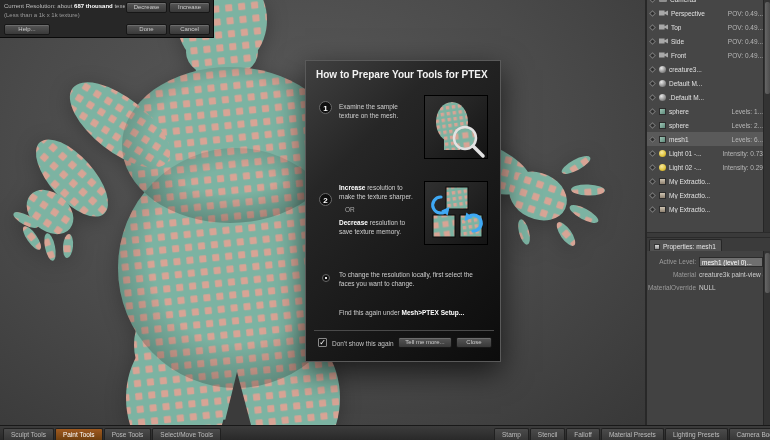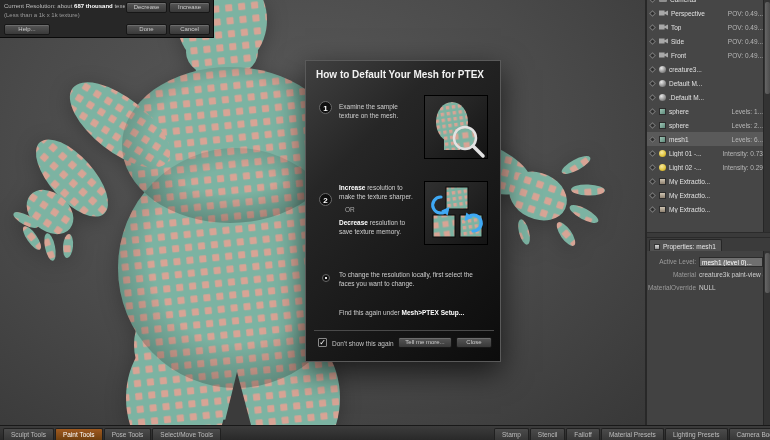--- a/index.html
+++ b/index.html
@@ -182,21 +182,21 @@
       </div>
       <div id="res-line2">(Less than a 1k x 1k texture)</div>
       <div class="btn" id="btn-decrease">Decrease</div>
       <div class="btn" id="btn-increase">Increase</div>
       <div class="btn" id="btn-help">Help...</div>
       <div class="btn" id="btn-done">Done</div>
       <div class="btn" id="btn-cancel">Cancel</div>
     </div>
 
     <div id="ptex">
-      <div id="ptex-title">How to Default Your Mesh for PTEX</div>
+      <div id="ptex-title">How to Prepare Your Tools for PTEX</div>
 
       <div class="stepnum" id="step1-num">1</div>
       <div class="steptext" id="step1-text">Examine the sample texture on the mesh.</div>
       <div class="stepimg" id="step1-img">
         <svg viewBox="0 0 64 64" width="64" height="64">
           <ellipse cx="27" cy="26" rx="16" ry="20" fill="url(#chk2)"></ellipse>
           <rect x="19" y="42" width="16" height="12" fill="url(#chk2)"></rect>
           <circle cx="40" cy="42" r="11" fill="url(#chk3)" stroke="#e2e2e2" stroke-width="2.5"></circle>
           <line x1="48" y1="50" x2="58" y2="60" stroke="#e2e2e2" stroke-width="3.5" stroke-linecap="round"></line>
         </svg>

